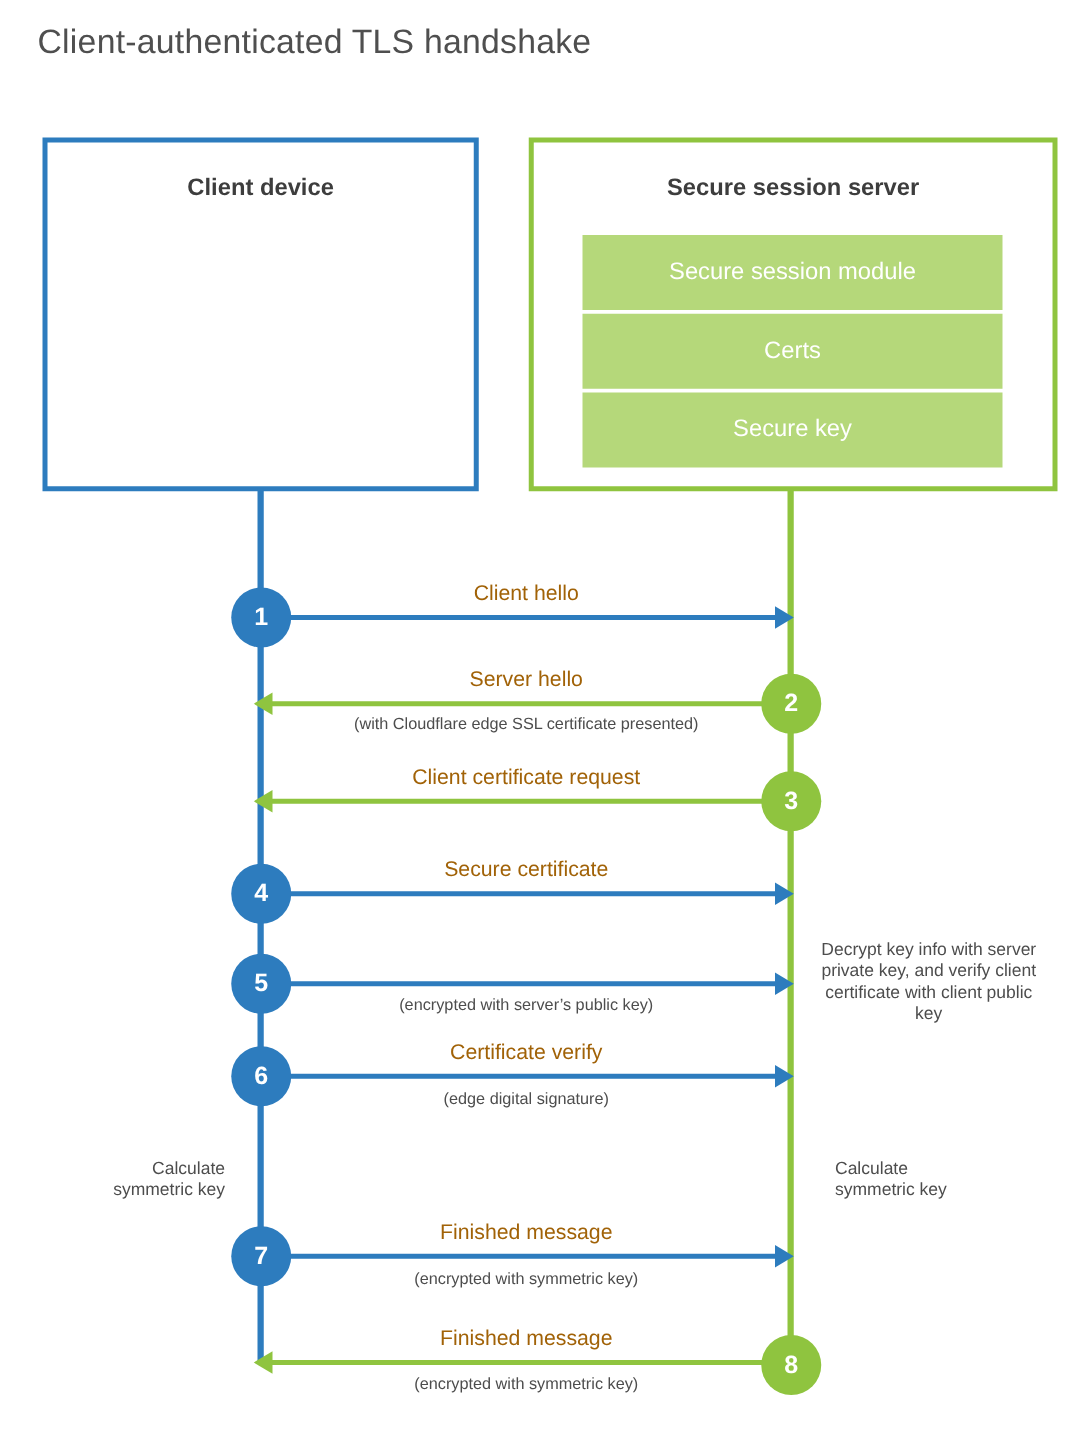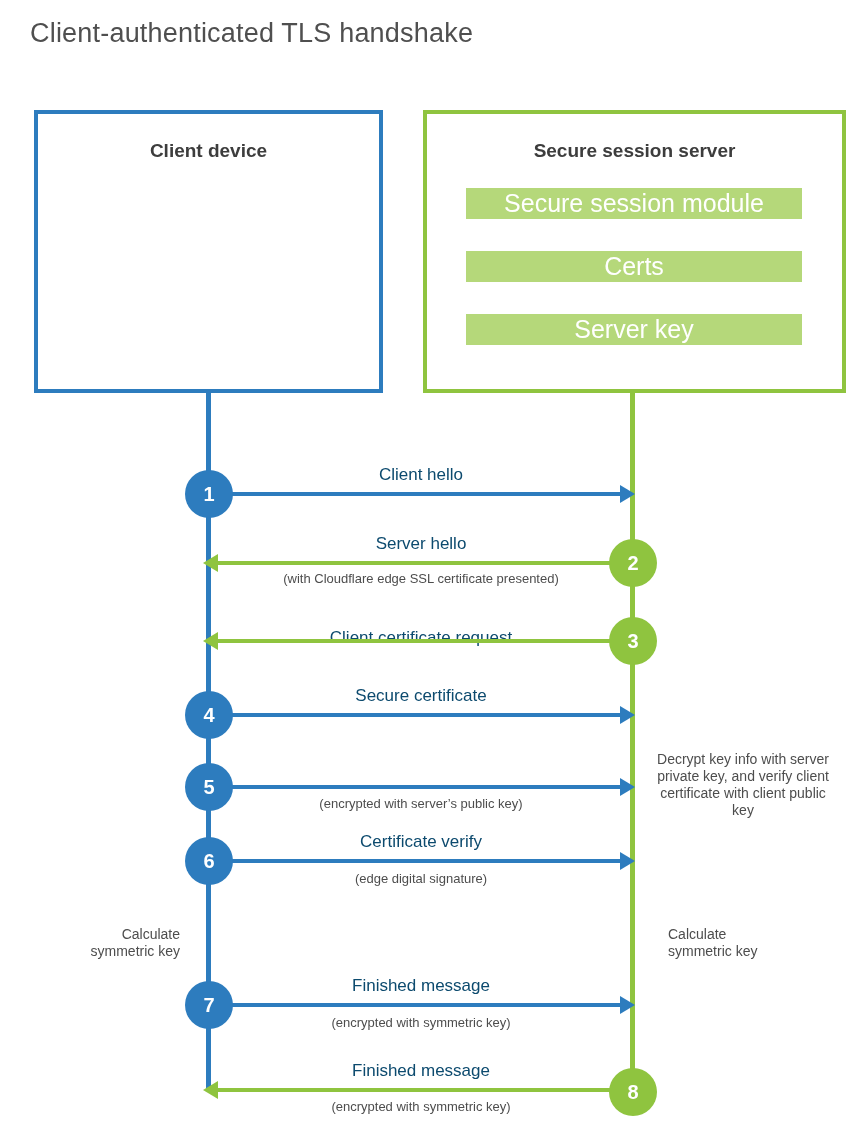--- a/index.html
+++ b/index.html
@@ -18,23 +18,23 @@
   .actor-title{
     position:absolute;left:0;top:26px;width:100%;text-align:center;
     font-size:19px;font-weight:700;color:#3d3d3d;
   }
   .inner-app{
     position:absolute;left:70px;top:188px;width:281px;height:174px;background:#5b9bd0;
     display:flex;align-items:center;justify-content:center;text-align:center;
     color:#ffffff;font-size:19px;line-height:1.35;white-space:pre-line;
   }
   .server-bar{
-    position:absolute;left:466px;width:336px;height:31px;background:#b5d87a;
+    position:absolute;left:466px;width:336px;height:60px;background:#b5d87a;
     display:flex;align-items:center;justify-content:center;
-    color:#ffffff;font-size:25px;
+    color:#ffffff;font-size:19px;
   }
   .bar-0{top:188px}.bar-1{top:251px}.bar-2{top:314px}
   
   .lifeline{position:absolute;width:5px;}
   .line-client{left:206px;top:391px;height:699px;background:#2d7cbe;}
   .line-server{left:630px;top:391px;height:703px;background:#8fc43f;}
   
   .circle{
     position:absolute;width:48px;height:48px;border-radius:50%;
     display:flex;align-items:center;justify-content:center;
@@ -52,23 +52,23 @@
   .arrow-head{position:absolute;width:0;height:0;border-top:9px solid transparent;border-bottom:9px solid transparent;}
   .arrow-head.right{border-left:15px solid #2d7cbe;left:620px;}
   .arrow-head.left{border-right:15px solid #8fc43f;left:203px;}
   .a1{top:492px}.a2{top:561px}.a3{top:639px}.a4{top:713px}
   .a5{top:785px}.a6{top:859px}.a7{top:1003px}.a8{top:1088px}
   .h1{top:485px}.h2{top:554px}.h3{top:632px}.h4{top:706px}
   .h5{top:778px}.h6{top:852px}.h7{top:996px}.h8{top:1081px}
   
   .msg-label{
     position:absolute;left:211px;width:420px;text-align:center;
-    font-size:17px;color:#0c4a6e;
+    font-size:17px;color:#a16207;
   }
-  .l1{top:465px}.l2{top:534px}.l3{top:628px}.l4{top:686px}
+  .l1{top:465px}.l2{top:534px}.l3{top:612px}.l4{top:686px}
   .l5{top:758px}.l6{top:832px}.l7{top:976px}.l8{top:1061px}
   .msg-sub{
     position:absolute;left:211px;width:420px;text-align:center;
     font-size:13px;color:#4d4d4d;
   }
   .sub2{top:571px}.sub5{top:796px}.sub6{top:871px}.sub7{top:1015px}.sub8{top:1099px}
   
   .note{position:absolute;font-size:14px;color:#4d4d4d;line-height:17px;}
   .note-decrypt{left:657px;top:751px;width:172px;text-align:center;}
   .note-calc-left{left:40px;top:926px;width:140px;text-align:right;white-space:pre-line;}
@@ -83,21 +83,21 @@
 
   <div class="actor-box client-box">
     <div class="actor-title">Client device</div>
   </div>
 
   <div class="actor-box server-box">
     <div class="actor-title">Secure session server</div>
   </div>
   <div class="server-bar bar-0">Secure session module</div>
   <div class="server-bar bar-1">Certs</div>
-  <div class="server-bar bar-2">Server key</div>
+  <div class="server-bar bar-2">Secure key</div>
 
   <div class="lifeline line-client"></div>
   <div class="lifeline line-server"></div>
 
   <div class="msg-label l1">Client hello</div>
   <div class="arrow-line blue a1"></div>
   <div class="arrow-head right h1"></div>
   <div class="circle blue c1">1</div>
 
   <div class="msg-label l2">Server hello</div>

